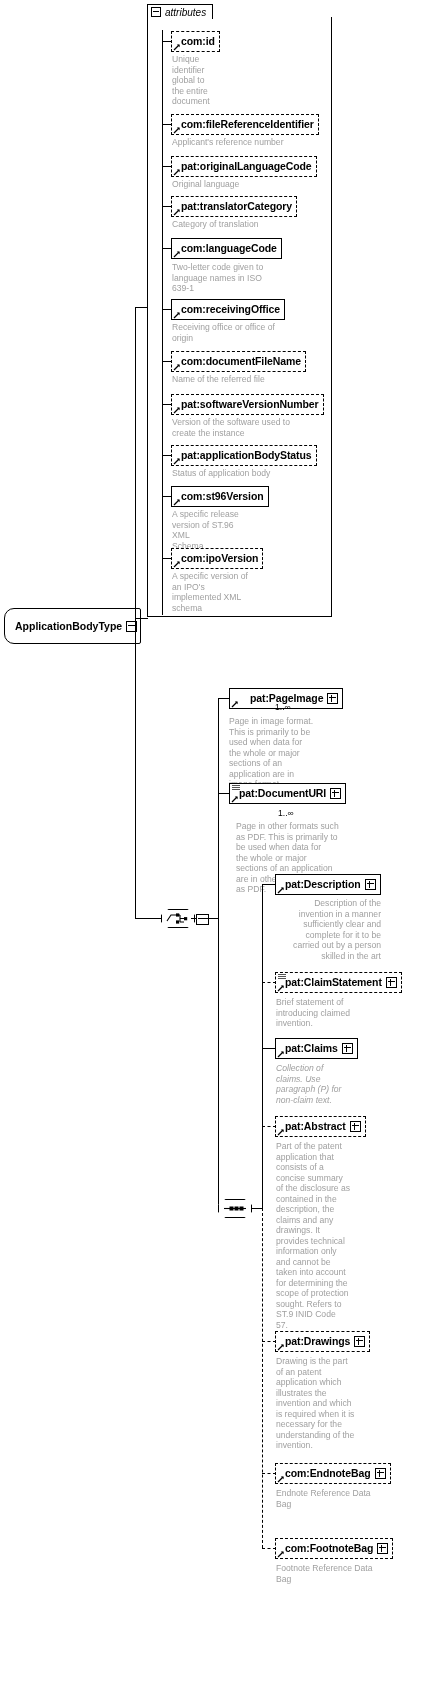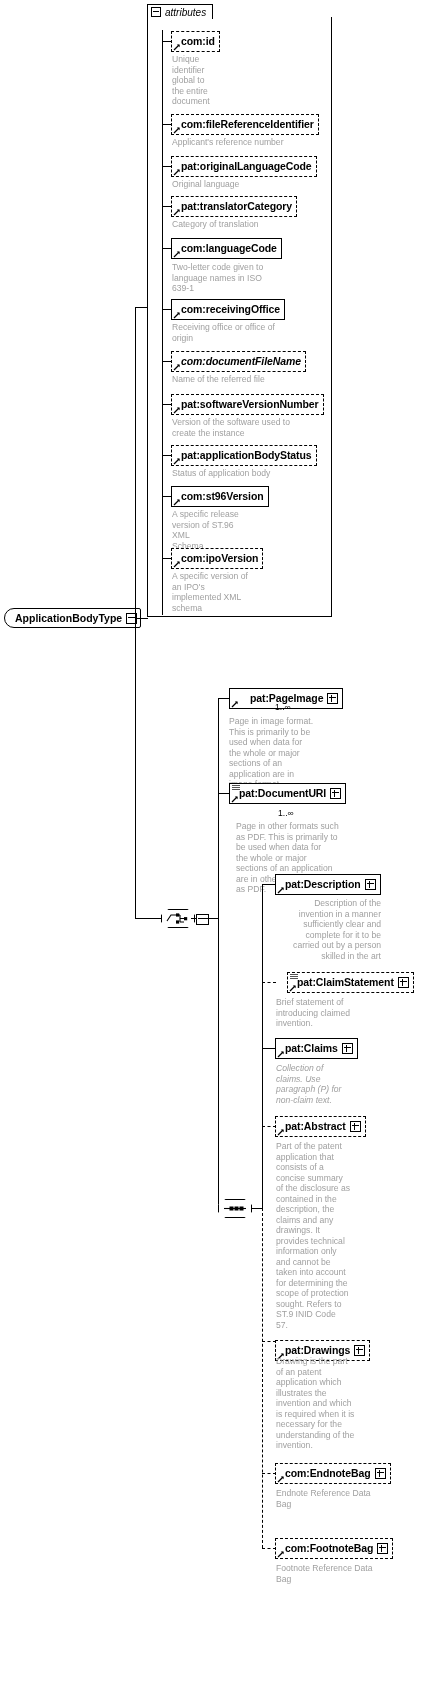--- a/index.html
+++ b/index.html
@@ -125,21 +125,21 @@
   }
   
   #attributes-tabmask{
     position:absolute;left:148px;top:16px;height:3px;background:#fff;z-index:3;
   }
 
   
   #root-node{
     position:absolute;
     left:4px;top:608px;
-    height:20px;
+    height:36px;
     display:flex;align-items:center;
     border:1.5px solid #000;
     border-radius:10px 2px 2px 10px;
     background:#fff;
     padding:0 3px 0 10px;
     font-size:10.5px;font-weight:bold;
     box-sizing:border-box;
   }
   #root-node::after{
     content:"";position:absolute;left:5px;right:-4px;bottom:-5px;height:4px;background:#b5b5b5;z-index:-1;
@@ -276,21 +276,21 @@
   <span class="expander plus"></span>
 </div>
 <div class="doc" style="left:276px;top:898px;width:105px;text-align:right;">Description of the
 invention in a manner
 sufficiently clear and
 complete for it to be
 carried out by a person
 skilled in the art</div>
 
 <div class="dline-h" style="left:262px;top:982px;width:14px;"></div>
-<div class="node dashed" style="left:287px;top:972px;">
+<div class="node dashed" style="left:275px;top:972px;">
   <span class="seqglyph">
       <i></i>
       <i></i>
       <i></i>
     </span>
   <svg class="refarrow" viewBox="0 0 8 8">
     <path d="M1 7 L6 2" stroke="#000" stroke-width="1.2"></path>
       <path d="M6.6 1.4 L6.6 4.2 L3.8 1.4 Z" fill="#000"></path>
   </svg>
   <span class="lbl">pat:ClaimStatement</span>
@@ -336,21 +336,21 @@
 information only
 and cannot be
 taken into account
 for determining the
 scope of protection
 sought. Refers to
 ST.9 INID Code
 57.</div>
 
 <div class="dline-h" style="left:262px;top:1341px;width:14px;"></div>
-<div class="node dashed" style="left:275px;top:1331px;margin-top:9px;">
+<div class="node dashed" style="left:275px;top:1331px;">
   <svg class="refarrow" viewBox="0 0 8 8">
     <path d="M1 7 L6 2" stroke="#000" stroke-width="1.2"></path>
       <path d="M6.6 1.4 L6.6 4.2 L3.8 1.4 Z" fill="#000"></path>
   </svg>
   <span class="lbl">pat:Drawings</span>
   <span class="expander plus"></span>
 </div>
 <div class="doc" style="left:276px;top:1356px;width:95px;">Drawing is the part
 of an patent
 application which
@@ -441,21 +441,21 @@
     <div class="node solid" style="left: 171px; top: 299px;">
       <svg class="refarrow" viewBox="0 0 8 8">
         <path d="M1 7 L6 2" stroke="#000" stroke-width="1.2"></path>
         <path d="M6.6 1.4 L6.6 4.2 L3.8 1.4 Z" fill="#000"></path>
       </svg>
       <span class="lbl">com:receivingOffice</span>
     </div>
     <div class="doc" style="left: 172px; top: 322px; width: 130px;">Receiving office or office of
 origin</div>
     <div class="line hline" style="left: 162px; top: 361px; width: 10px;"></div>
-    <div class="node dashed" style="left: 171px; top: 351px; font-style: italic;">
+    <div class="node dashed" style="left: 171px; top: 351px;">
       <svg class="refarrow" viewBox="0 0 8 8">
         <path d="M1 7 L6 2" stroke="#000" stroke-width="1.2"></path>
         <path d="M6.6 1.4 L6.6 4.2 L3.8 1.4 Z" fill="#000"></path>
       </svg>
       <span class="lbl">com:documentFileName</span>
     </div>
     <div class="doc" style="left: 172px; top: 374px; width: 130px;">Name of the referred file</div>
     <div class="line hline" style="left: 162px; top: 404px; width: 10px;"></div>
     <div class="node dashed" style="left: 171px; top: 394px;">
       <svg class="refarrow" viewBox="0 0 8 8">

